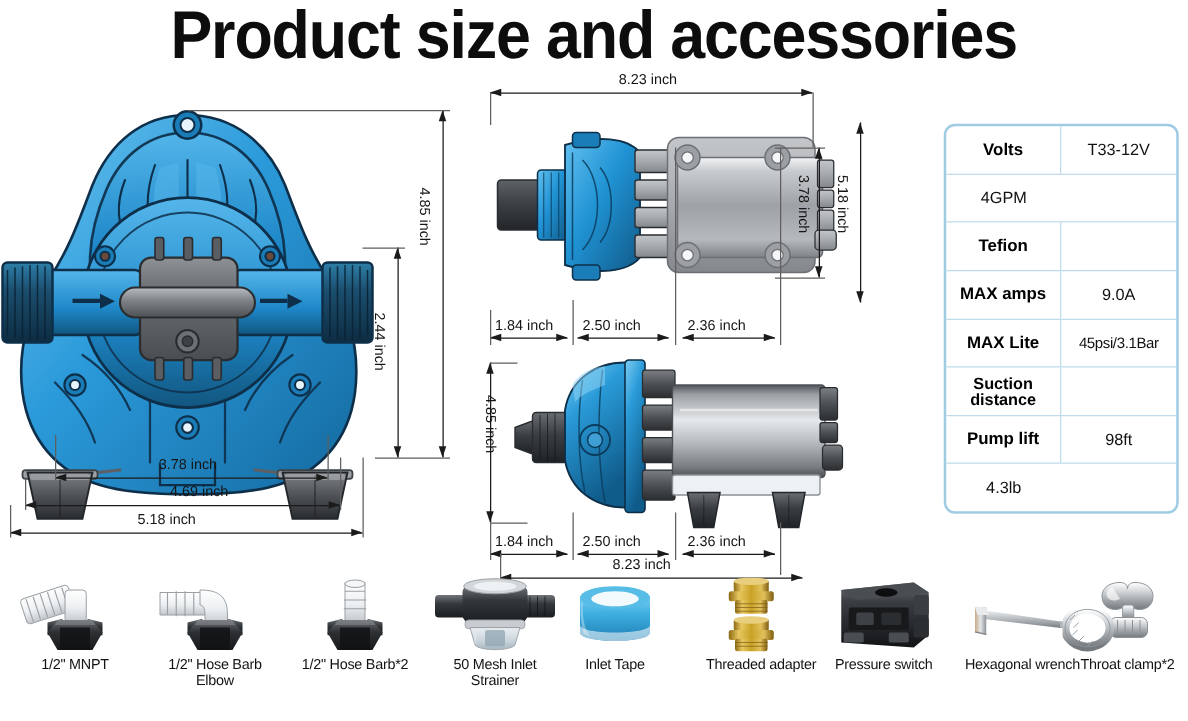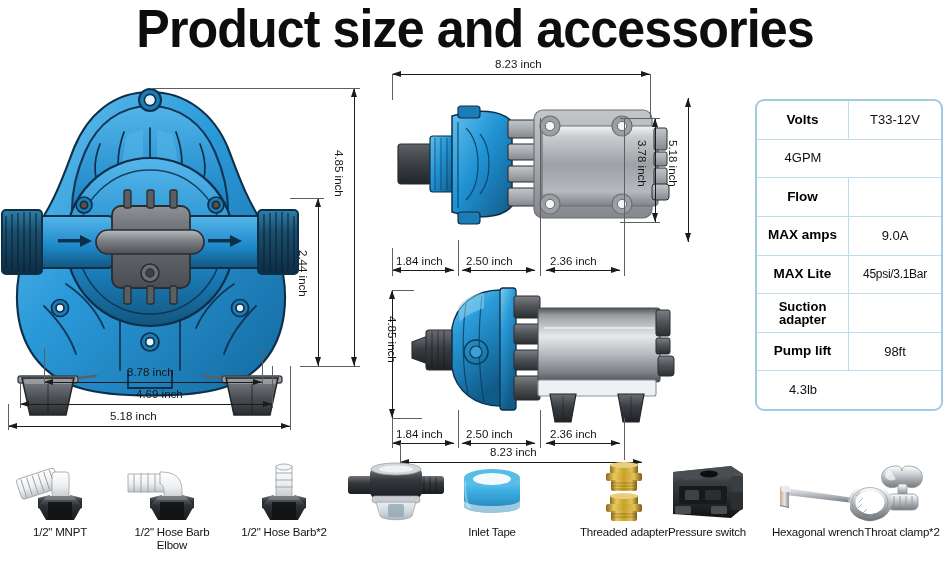--- a/index.html
+++ b/index.html
@@ -607,32 +607,32 @@
 
   <div class="spec-table">
     <div class="spec-row">
       <div class="spec-key">Volts</div>
       <div class="spec-val">T33-12V</div>
     </div>
     <div class="spec-row">
       <div class="spec-val">4GPM</div>
     </div>
     <div class="spec-row">
-      <div class="spec-key">Flow</div>
+      <div class="spec-key">Tefion</div>
     </div>
     <div class="spec-row">
       <div class="spec-key">MAX amps</div>
       <div class="spec-val">9.0A</div>
     </div>
     <div class="spec-row">
       <div class="spec-key">MAX Lite</div>
       <div class="spec-val small">45psi/3.1Bar</div>
     </div>
     <div class="spec-row">
-      <div class="spec-key two-line">Suction adapter</div>
+      <div class="spec-key two-line">Suction distance</div>
     </div>
     <div class="spec-row">
       <div class="spec-key">Pump lift</div>
       <div class="spec-val">98ft</div>
     </div>
     <div class="spec-row">
       <div class="spec-val">4.3lb</div>
     </div>
   </div>
 
@@ -759,20 +759,21 @@
           <rect x="28" y="34" width="48" height="7" rx="3" fill="#c8ccd0" stroke="#9aa0a5" stroke-width="0.7"></rect>
 
           <path d="M32 40 L72 40 L68 54 C64 59 40 59 36 54 Z" fill="url(#sBowl)" opacity="0.92" stroke="#9aa0a5" stroke-width="0.8"></path>
 
           <rect x="44" y="42" width="16" height="13" rx="2" fill="#8fa4b0" opacity="0.75"></rect>
           <g stroke="#ffffff" opacity="0.6" stroke-width="0.7">
             <line x1="36" y1="44" x2="36" y2="53"></line>
           </g>
         </svg>
       </div>
+      <div class="acc-label">50 Mesh Inlet Strainer</div>
     </div>
 
     <div class="acc" style="left:440px;top:0;">
       <div class="acc-img">
         <svg width="104" height="62" viewBox="0 0 104 62">
           <defs>
             <linearGradient id="tfBlue" x1="0" y1="0" x2="0" y2="1">
               <stop offset="0%" stop-color="#8fd8f5"></stop>
                 <stop offset="45%" stop-color="#3fb0e2"></stop>
                 <stop offset="100%" stop-color="#1f7fb4"></stop>
@@ -785,21 +786,21 @@
           <ellipse cx="52" cy="17" rx="19" ry="6" fill="#f3fafd"></ellipse>
 
           <path d="M24 38 C24 46 80 46 80 38 L80 44 C80 53 24 53 24 44 Z" fill="#ffffff" opacity="0.55"></path>
 
           <path d="M26 20 C26 34 28 42 32 47 L27 45 C25 38 24 28 25 20 Z" fill="#ffffff" opacity="0.35"></path>
         </svg>
       </div>
       <div class="acc-label">Inlet Tape</div>
     </div>
 
-    <div class="acc" style="left:572px;top:0;">
+    <div class="acc" style="left:549px;top:0;text-align:right;">
       <div class="acc-img">
         <svg width="104" height="62" viewBox="0 0 104 62">
           <defs>
             <linearGradient id="brass" x1="0" y1="0" x2="1" y2="0">
               <stop offset="0%" stop-color="#8d6a14"></stop>
                 <stop offset="22%" stop-color="#e7c760"></stop>
               <stop offset="50%" stop-color="#c9a227"></stop>
                 <stop offset="78%" stop-color="#e2c05a"></stop>
               <stop offset="100%" stop-color="#7e5d10"></stop>
             </linearGradient>

